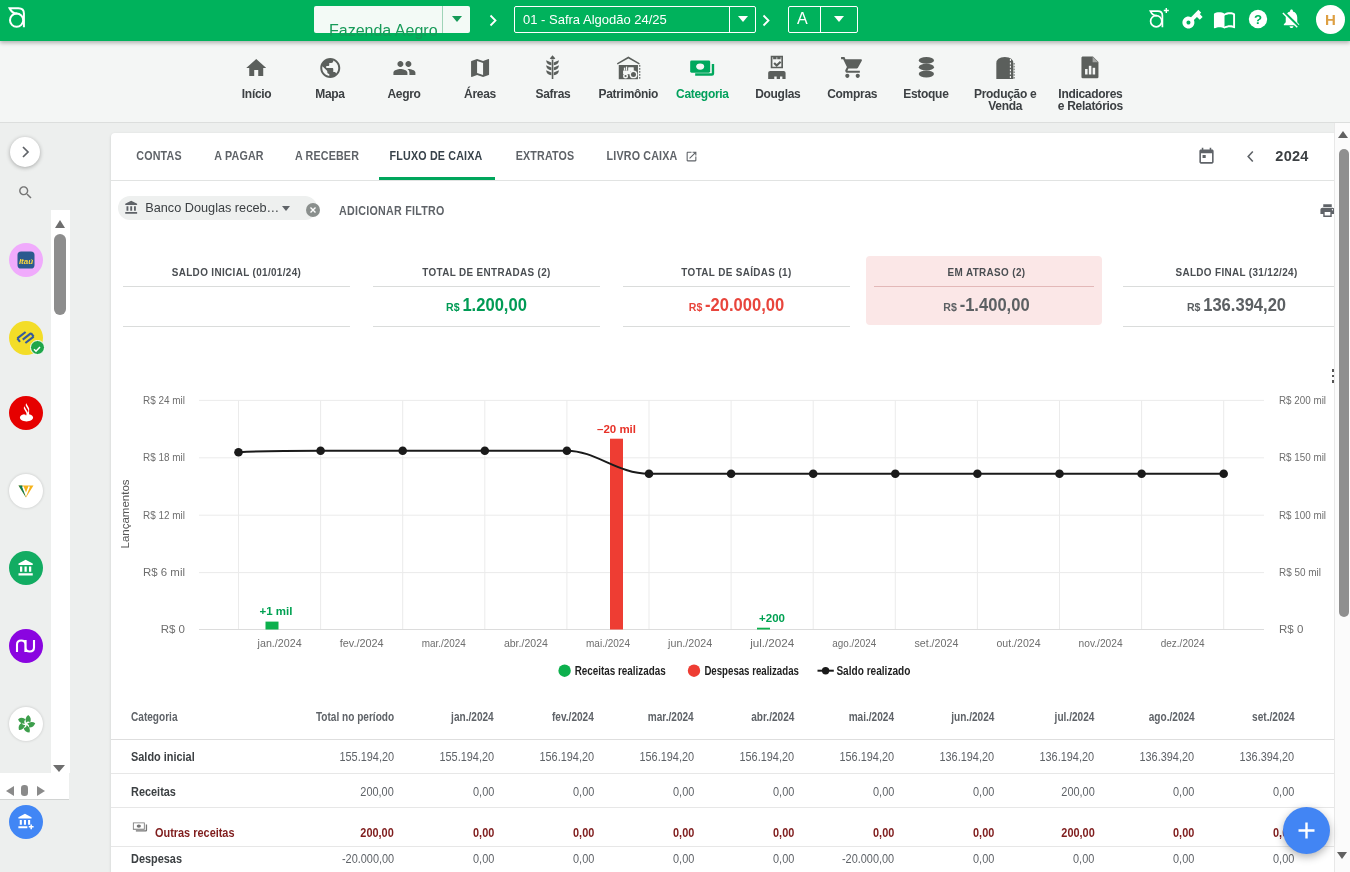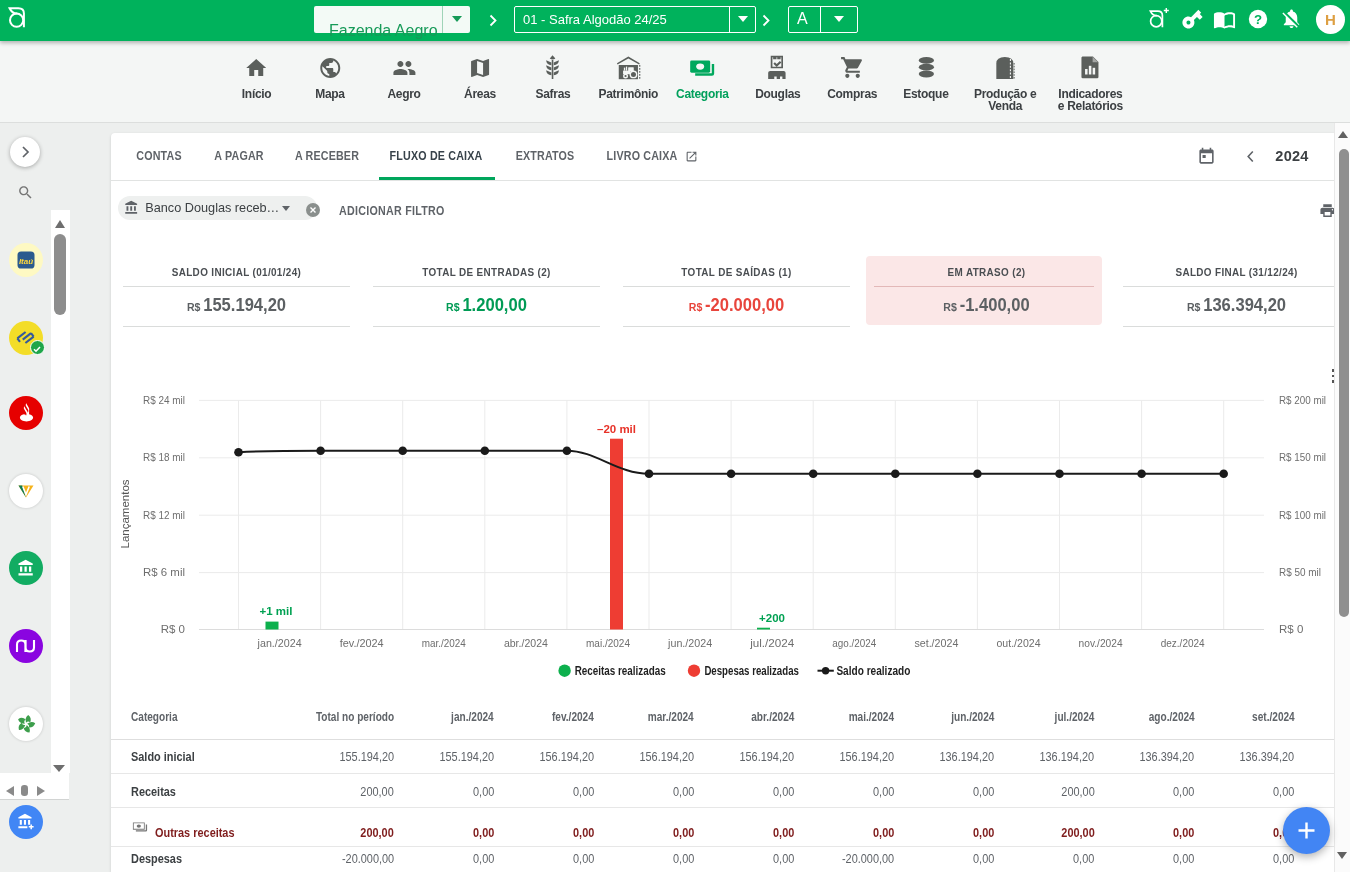--- a/index.html
+++ b/index.html
@@ -233,21 +233,21 @@
   <svg class="abs" style="left:17px;top:61px" width="17" height="17" viewBox="0 0 24 24" fill="#757575">
       <path d="M15.5 14h-.79l-.28-.27C15.41 12.59 16 11.11 16 9.5 16 5.91 13.09 3 9.5 3S3 5.91 3 9.5 5.91 16 9.5 16c1.61 0 3.09-.59 4.23-1.57l.27.28v.79l5 4.99L20.49 19l-4.99-5zm-6 0C7.01 14 5 11.99 5 9.5S7.01 5 9.5 5 14 7.01 14 9.5 11.99 14 9.5 14z"></path>
     </svg>
 
   <div class="abs" style="left:50.8px;top:87.4px;width:18.8px;height:562.6px;background:#fff;"></div>
   <div class="abs" style="left:0;top:650px;width:68.5px;height:27px;background:#fff;border-bottom:1px solid #d2d4d3;"></div>
   <div class="abs" style="left:54.6px;top:97px;width:0;height:0;border-left:5.5px solid transparent;border-right:5.5px solid transparent;border-bottom:8px solid #6e6e6e;"></div>
   <div class="abs" style="left:54px;top:111px;width:12.4px;height:81px;background:#8d8d8d;border-radius:6px;"></div>
   <div class="abs" style="left:53px;top:642px;width:0;height:0;border-left:6.5px solid transparent;border-right:6.5px solid transparent;border-top:7.5px solid #6e6e6e;"></div>
 
-  <div class="bankc" style="top:120px;background:#fef9c3;">
+  <div class="bankc" style="top:120px;background:#f0abfc;">
     <svg width="20" height="20" viewBox="0 0 20 20">
         <rect x="1.5" y="1.5" width="17" height="17" rx="3.6" fill="#2b5a8e"></rect>
         <text x="10" y="14" text-anchor="middle" font-size="8" font-weight="bold" font-style="italic" fill="#ffd93b" font-family="Liberation Sans">Itaú</text>
       </svg>
   </div>
   <div class="bankc" style="top:197.5px;background:#f3dd28;">
     <svg width="23" height="23" viewBox="0 0 23 23">
       <g transform="rotate(-38 11.5 11.5)" stroke="#33599c" stroke-width="2.1" fill="none">
         <path d="M4.5 7.2 h10.5 M8 11.5 h10.5 M4.5 7.2 v4.3 M18.5 11.5 v4.3 M8 15.8 h10.5"></path>
       </g>
@@ -357,23 +357,20 @@
     <div class="t">EM ATRASO (2)</div>
   </div>
   <div class="scard" style="left:1012px;top:133px;width:227px;">
     <div class="t">SALDO FINAL (31/12/24)</div>
   </div>
   <div class="hr" style="left:12px;top:152.5px;width:227px;"></div>
   <div class="hr" style="left:262px;top:152.5px;width:227px;"></div>
   <div class="hr" style="left:512px;top:152.5px;width:227px;"></div>
   <div class="hr" style="left:763px;top:152.5px;width:220px;background:#e3b8b8;"></div>
   <div class="hr" style="left:1012px;top:152.5px;width:227px;"></div>
-  <div class="scard" style="left:12px;top:162px;width:227px;">
-      <div class="v"><span class="rs">R$</span>155.194,20</div>
-    </div>
   <div class="scard" style="left:262px;top:162px;width:227px;">
       <div class="v" style="color:#009b55;"><span class="rs">R$</span>1.200,00</div>
     </div>
   <div class="scard" style="left:512px;top:162px;width:227px;">
       <div class="v" style="color:#e8453c;"><span class="rs">R$</span>-20.000,00</div>
     </div>
   <div class="scard" style="left:762px;top:162px;width:227px;">
       <div class="v"><span class="rs">R$</span>-1.400,00</div>
     </div>
   <div class="scard" style="left:1012px;top:162px;width:227px;">

